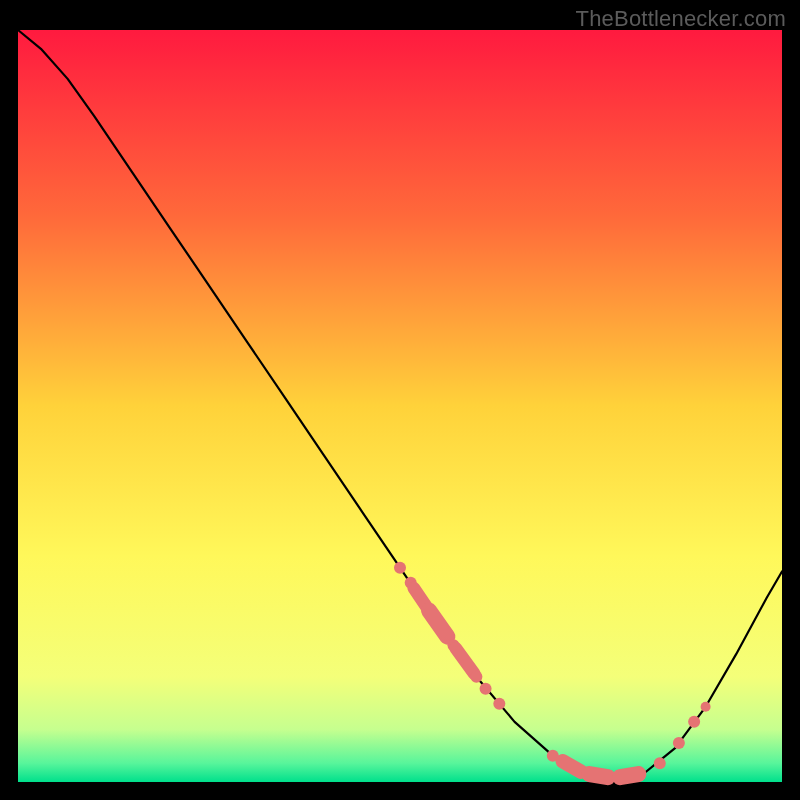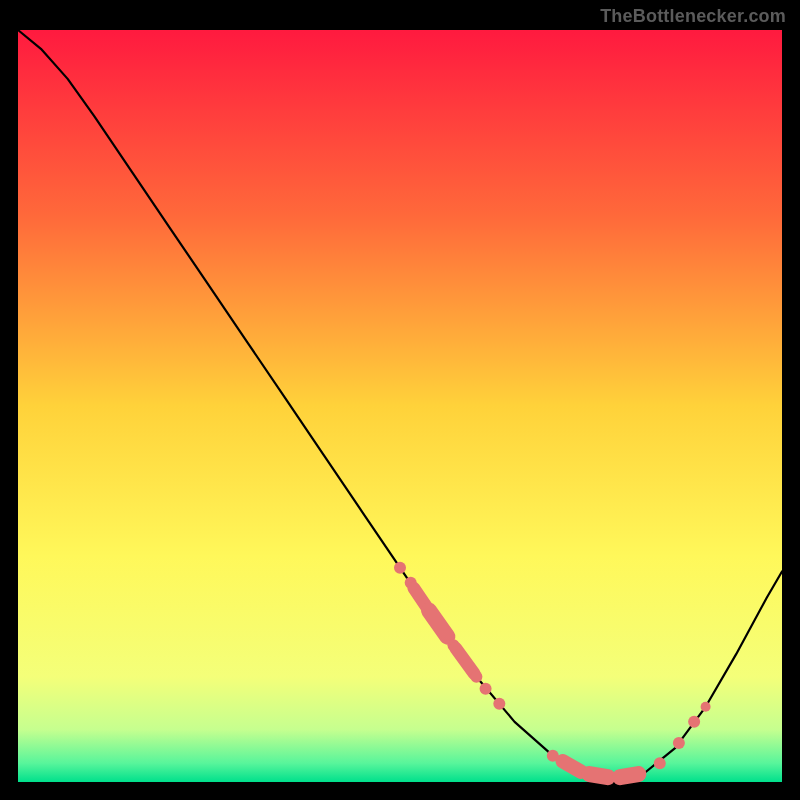--- a/index.html
+++ b/index.html
@@ -16,22 +16,22 @@
     top: 0;
     left: 0;
     width: 800px;
     height: 800px;
   }
   .attribution {
     position: absolute;
     top: 6px;
     right: 14px;
     color: #5b5b5b;
-    font-size: 18px;
-    font-weight: 700;
+    font-size: 22px;
+    font-weight: 400;
     letter-spacing: 0.2px;
     user-select: none;
   }
 </style>
 </head>
 <body>
 
 <div class="canvas-wrap">
   <svg id="chart-svg" width="800" height="800" viewBox="0 0 800 800" xmlns="http://www.w3.org/2000/svg">
     <defs>

